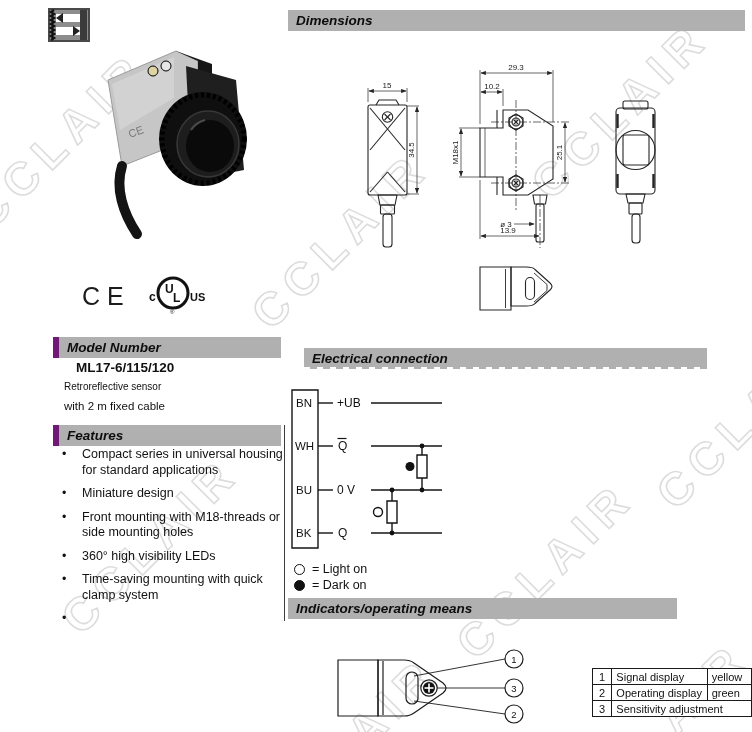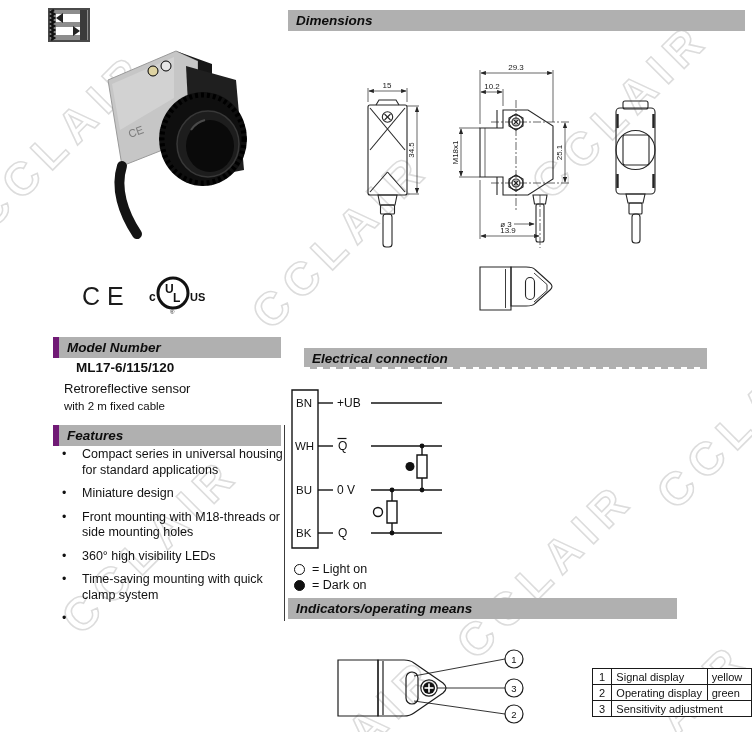--- a/index.html
+++ b/index.html
@@ -12,21 +12,21 @@
       transform:translate(-50%,-50%) rotate(-45deg);white-space:nowrap;opacity:.9;}
   .layer{position:absolute;z-index:2;}
   
   .bar{position:absolute;z-index:2;background:#b0b0b0;height:21px;line-height:21px;
        font-weight:bold;font-size:13.5px;color:#0d0d0d;padding-left:8px;box-sizing:border-box;font-style:italic;}
   .bar.leftcol{border-left:6px solid #701a75;}
   .bar .dash{position:absolute;left:0;right:0;bottom:0;height:2px;
        background:repeating-linear-gradient(90deg,#fff 0 6px,transparent 6px 13px);}
   .txt{position:absolute;z-index:2;white-space:nowrap;}
   .model-number{font-weight:bold;font-size:13.5px;padding-left:12px;}
-  .desc1{font-size:13px;}
+  .desc1{font-size:10px;}
   .desc2{font-size:11.5px;}
   
   #features-list{position:absolute;z-index:2;left:58px;top:447px;width:226px;
        font-size:12.5px;line-height:15.5px;}
   #features-list .feat{display:flex;margin-bottom:8px;}
   #features-list .bullet{width:20px;flex:0 0 20px;text-align:left;padding-left:4px;}
   #features-list .feat-text{flex:1;}
   
   .vline{position:absolute;z-index:2;width:1px;background:#3c3c3c;}
   

